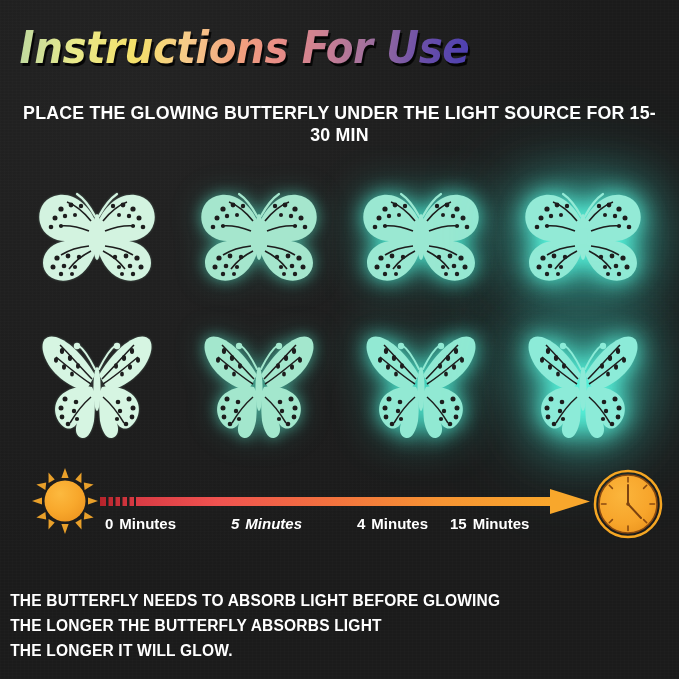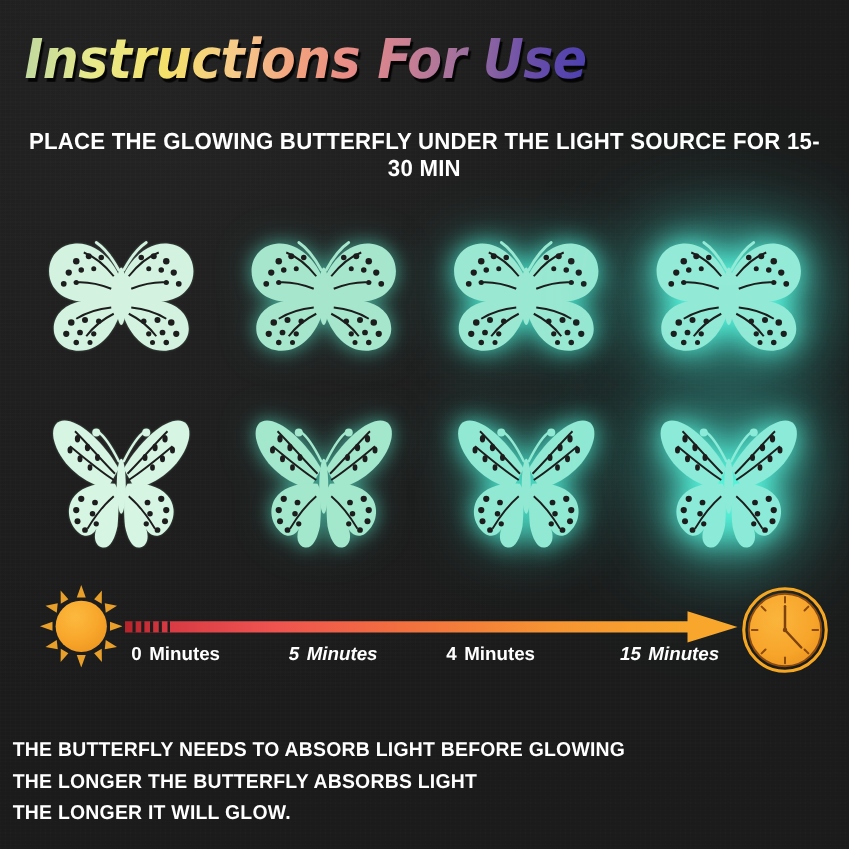--- a/index.html
+++ b/index.html
@@ -76,21 +76,21 @@
   .timeline{position:absolute;top:465px;left:0;width:679px;height:80px;}
   .sun{position:absolute;left:32px;top:3px;width:66px;height:66px;}
   .clock{position:absolute;left:592px;top:3px;width:72px;height:72px;}
   .arrow{position:absolute;left:100px;top:22px;width:492px;height:30px;}
   .tl-labels{position:absolute;top:515px;left:0;width:679px;height:26px;}
   .tl-label{
     position:absolute;color:#fff;font-size:15px;font-weight:bold;
     font-family:"Liberation Sans", sans-serif;white-space:nowrap;
   }
   .tl-label .num{margin-right:6px;}
-  .tl-0{left:105px;} .tl-1{left:231px;font-style:italic;} .tl-2{left:357px;} .tl-3{left:496px;font-style:italic;}
+  .tl-0{left:105px;} .tl-1{left:231px;font-style:italic;} .tl-2{left:357px;} .tl-3{left:450px;}
 
   
   .footer{position:absolute;top:588px;left:0;width:679px;}
   .footer div{
     color:#ffffff;font-size:16px;font-weight:bold;line-height:25px;
     font-family:"Liberation Sans", sans-serif;letter-spacing:.2px;
     transform:scaleX(.97);
   }
 </style>
 </head>

